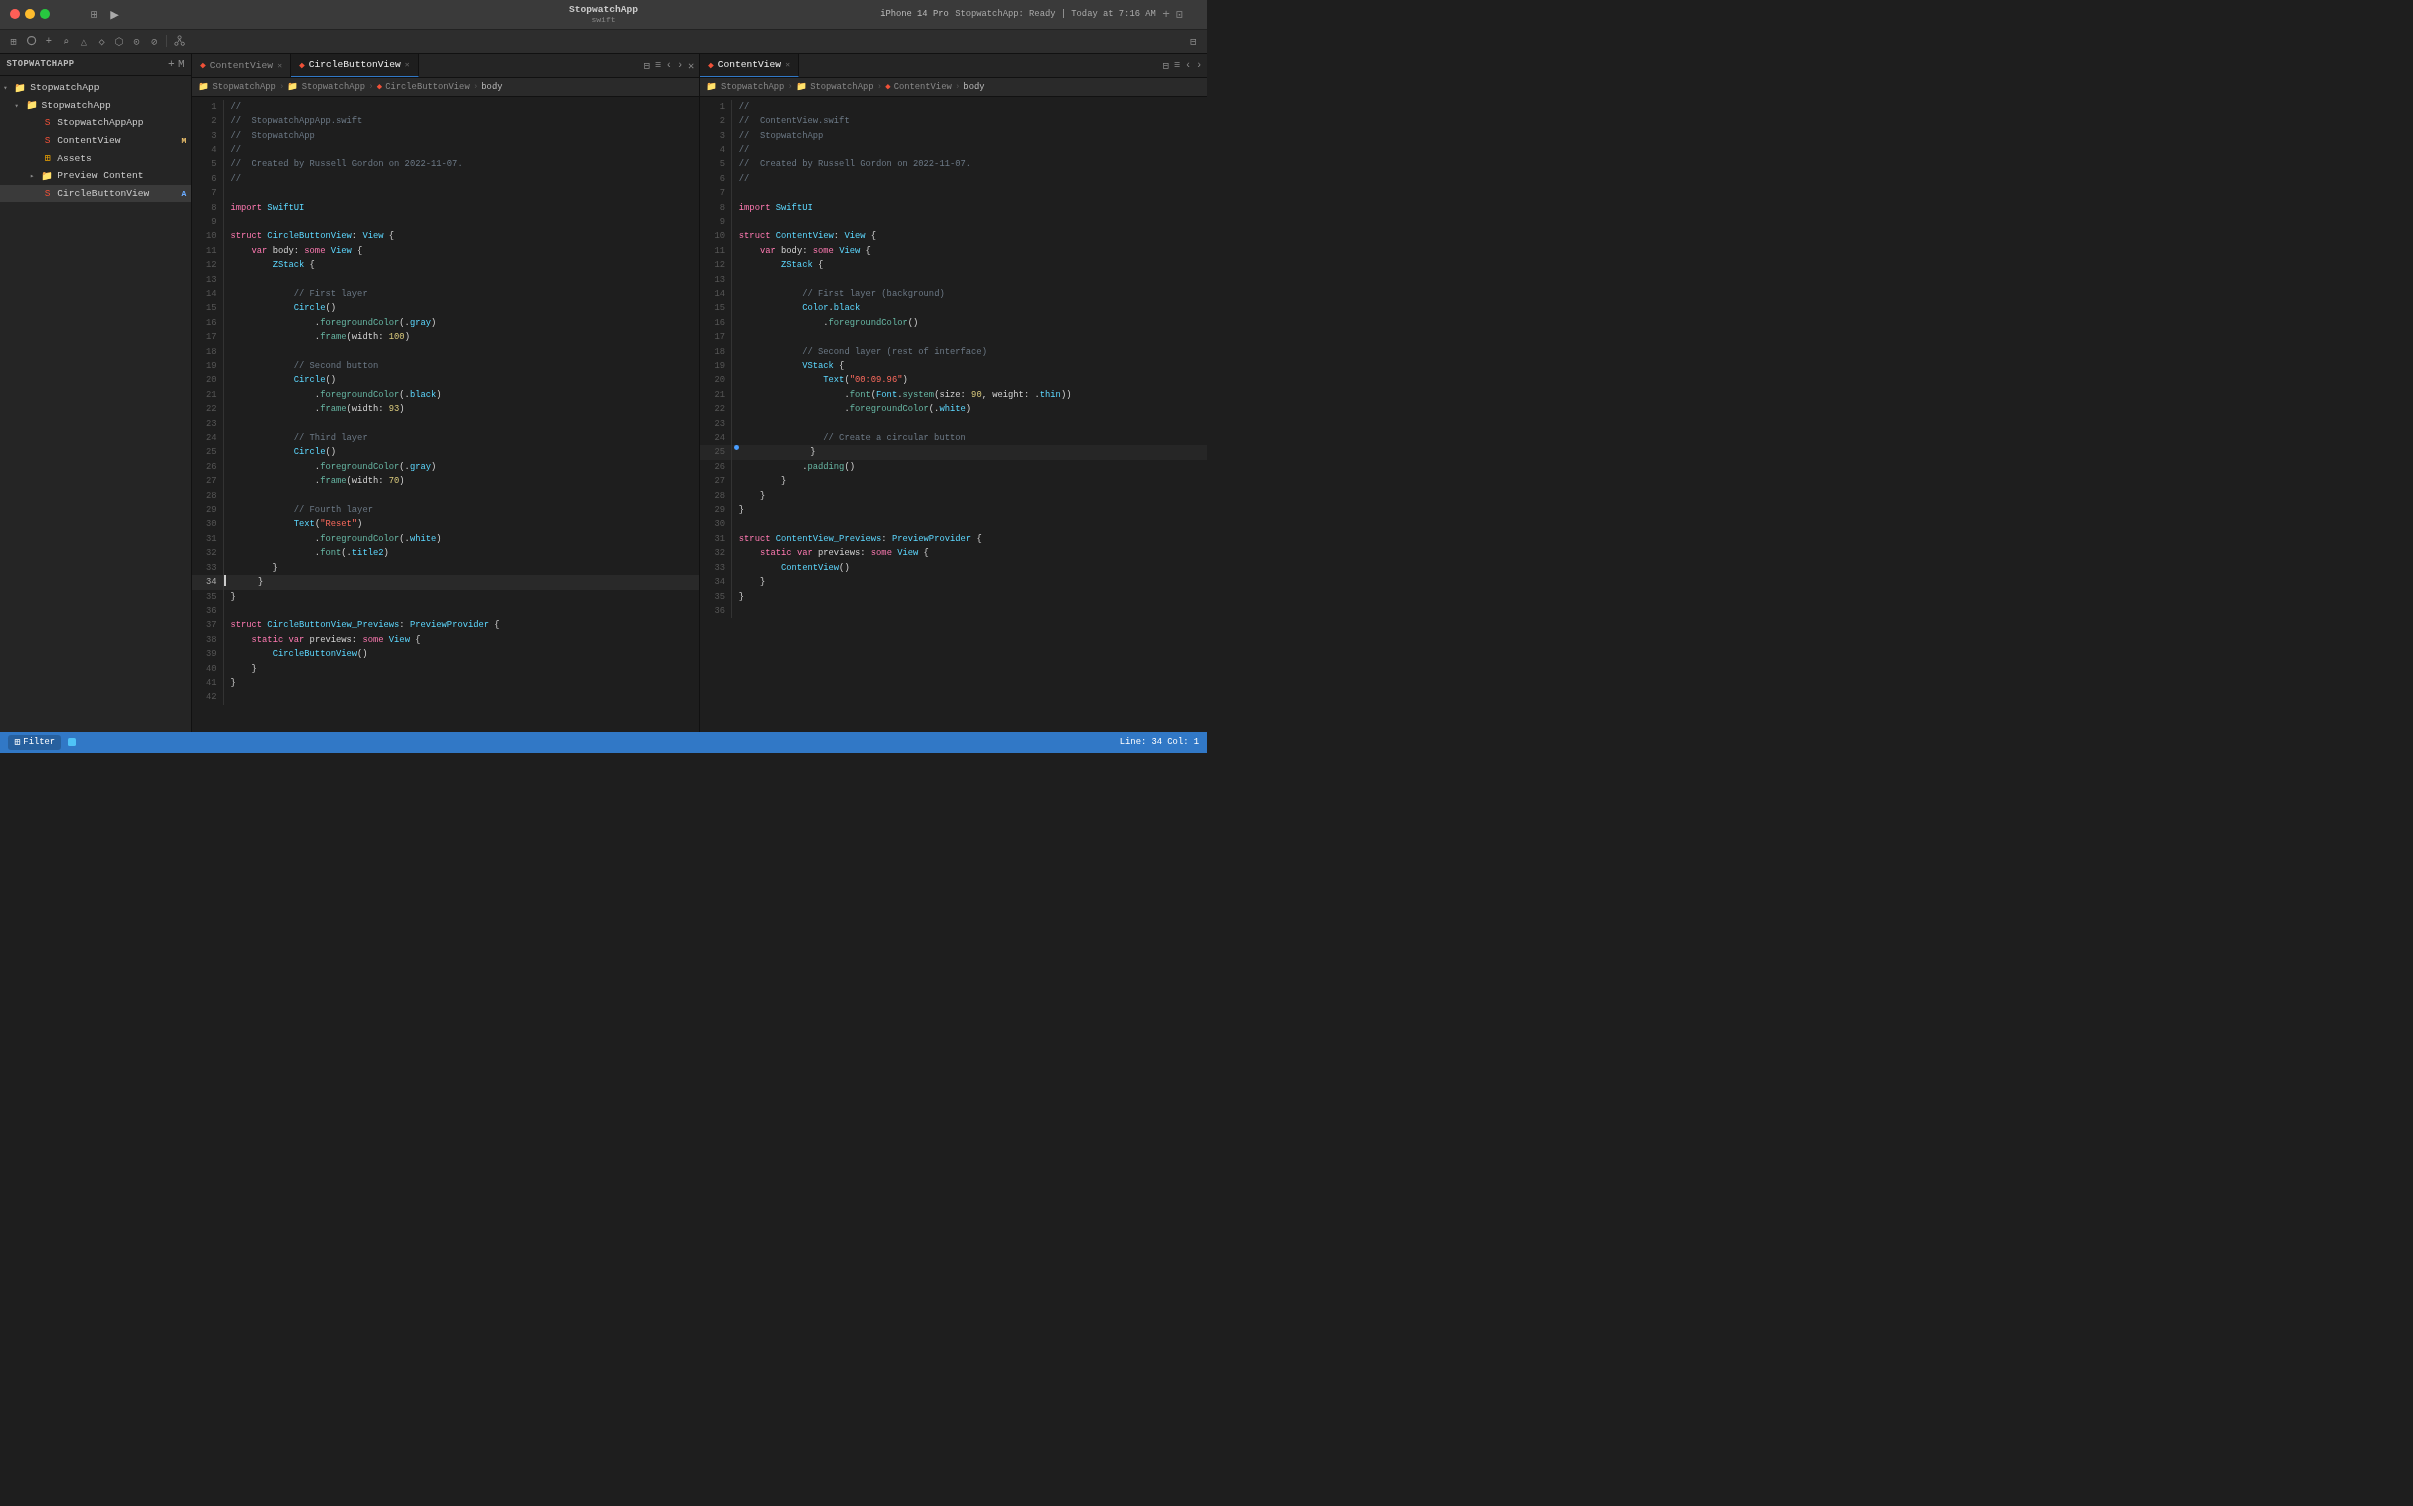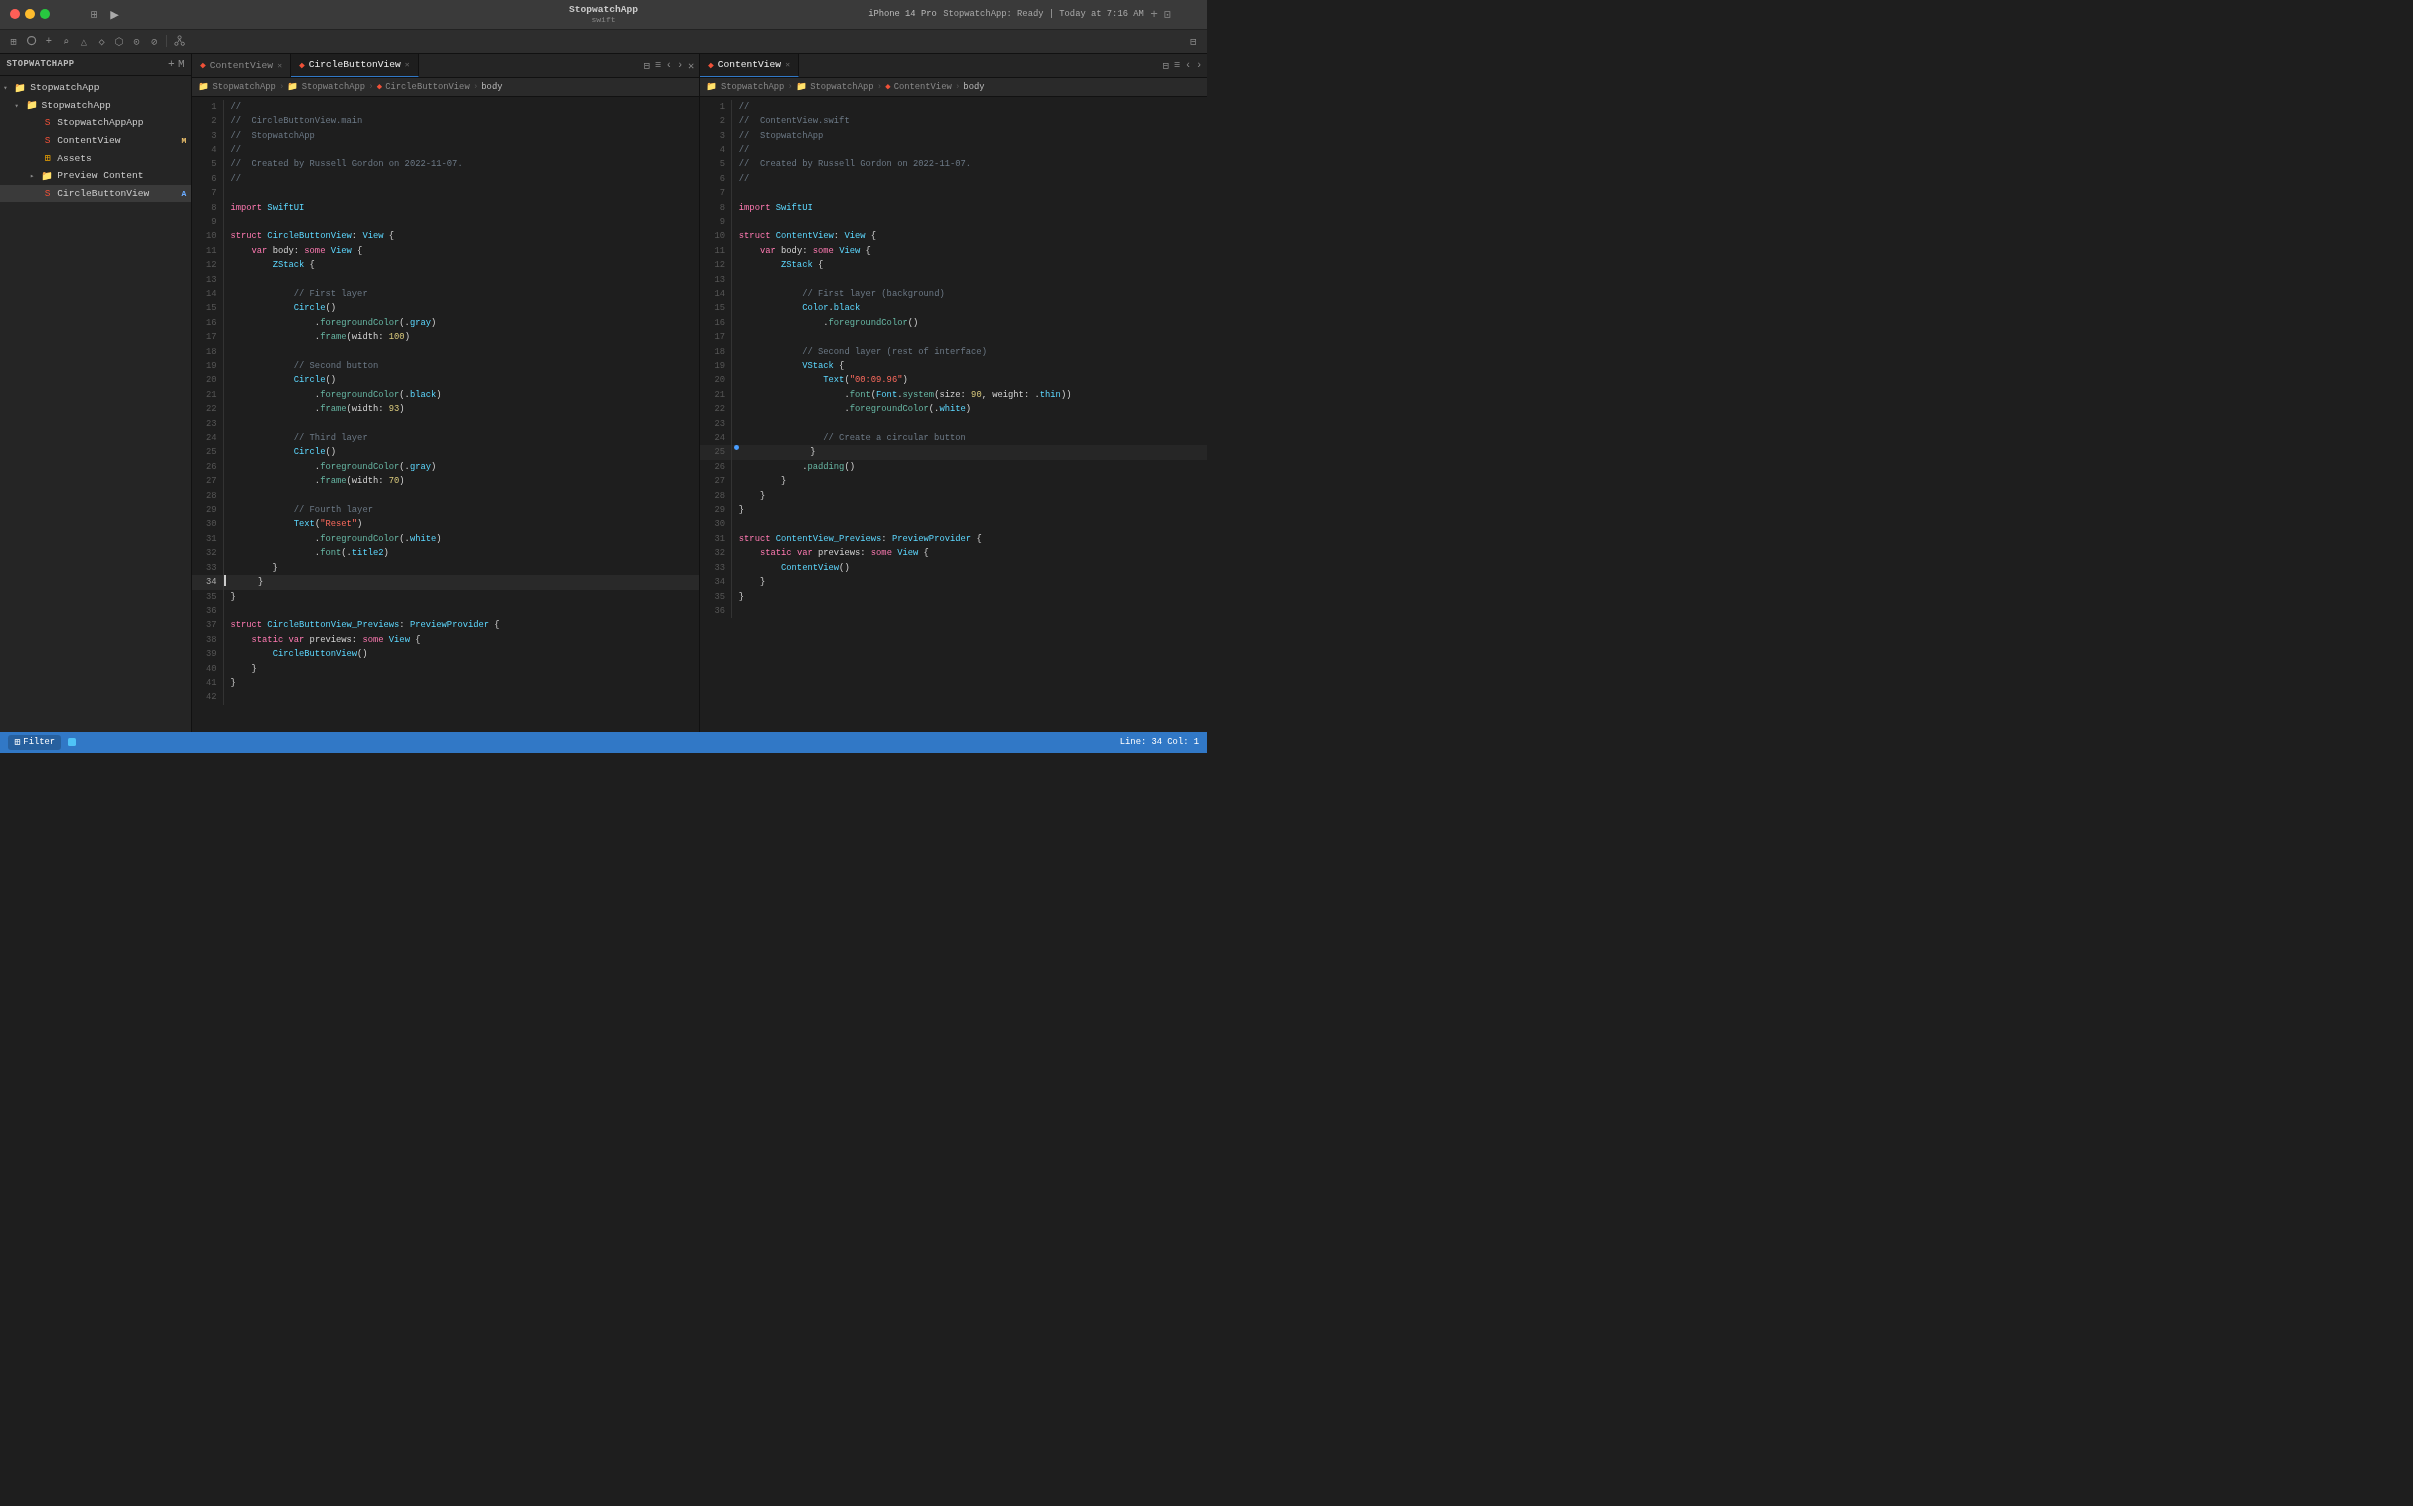--- a/index.html
+++ b/index.html
@@ -50,21 +50,21 @@
       font-size: 9.6px;
       font-weight: 600;
       color: #ccc;
     }
     .titlebar-branch {
       font-size: 8px;
       color: #888;
     }
     .titlebar-right {
       position: absolute;
-      right: 12px;
+      right: 0;
       display: flex;
       align-items: center;
       gap: 6.4px;
       padding-right: 24px;
     }
     .titlebar-device {
       font-size: 8.8px;
       color: #bbb;
     }
     .titlebar-status {
@@ -521,21 +521,21 @@
         <div class="code-container">
           <div style="padding:3.2px 0;">
 
             <div class="line-row">
               <span class="line-num">1</span>
               <div class="code-content"><span class="comment">//</span></div>
             </div>
 
             <div class="line-row">
               <span class="line-num">2</span>
-              <div class="code-content"><span class="comment">//  CircleButtonView.main</span></div>
+              <div class="code-content"><span class="comment">//  StopwatchAppApp.swift</span></div>
             </div>
 
             <div class="line-row">
               <span class="line-num">3</span>
               <div class="code-content"><span class="comment">//  StopwatchApp</span></div>
             </div>
 
             <div class="line-row">
               <span class="line-num">4</span>
               <div class="code-content"><span class="comment">//</span></div>

